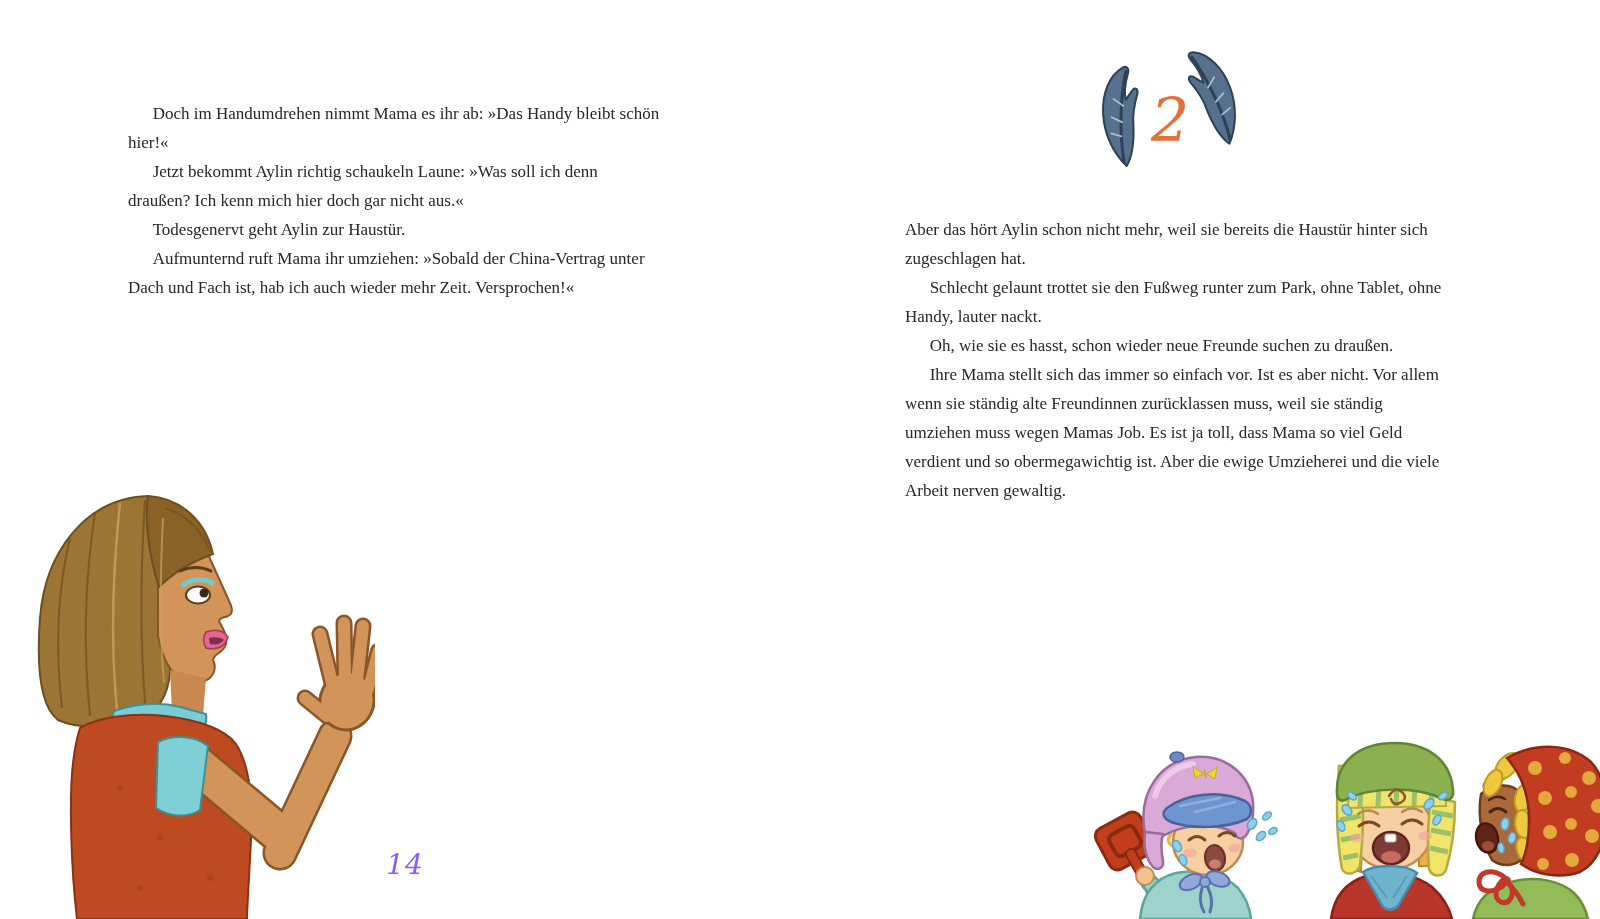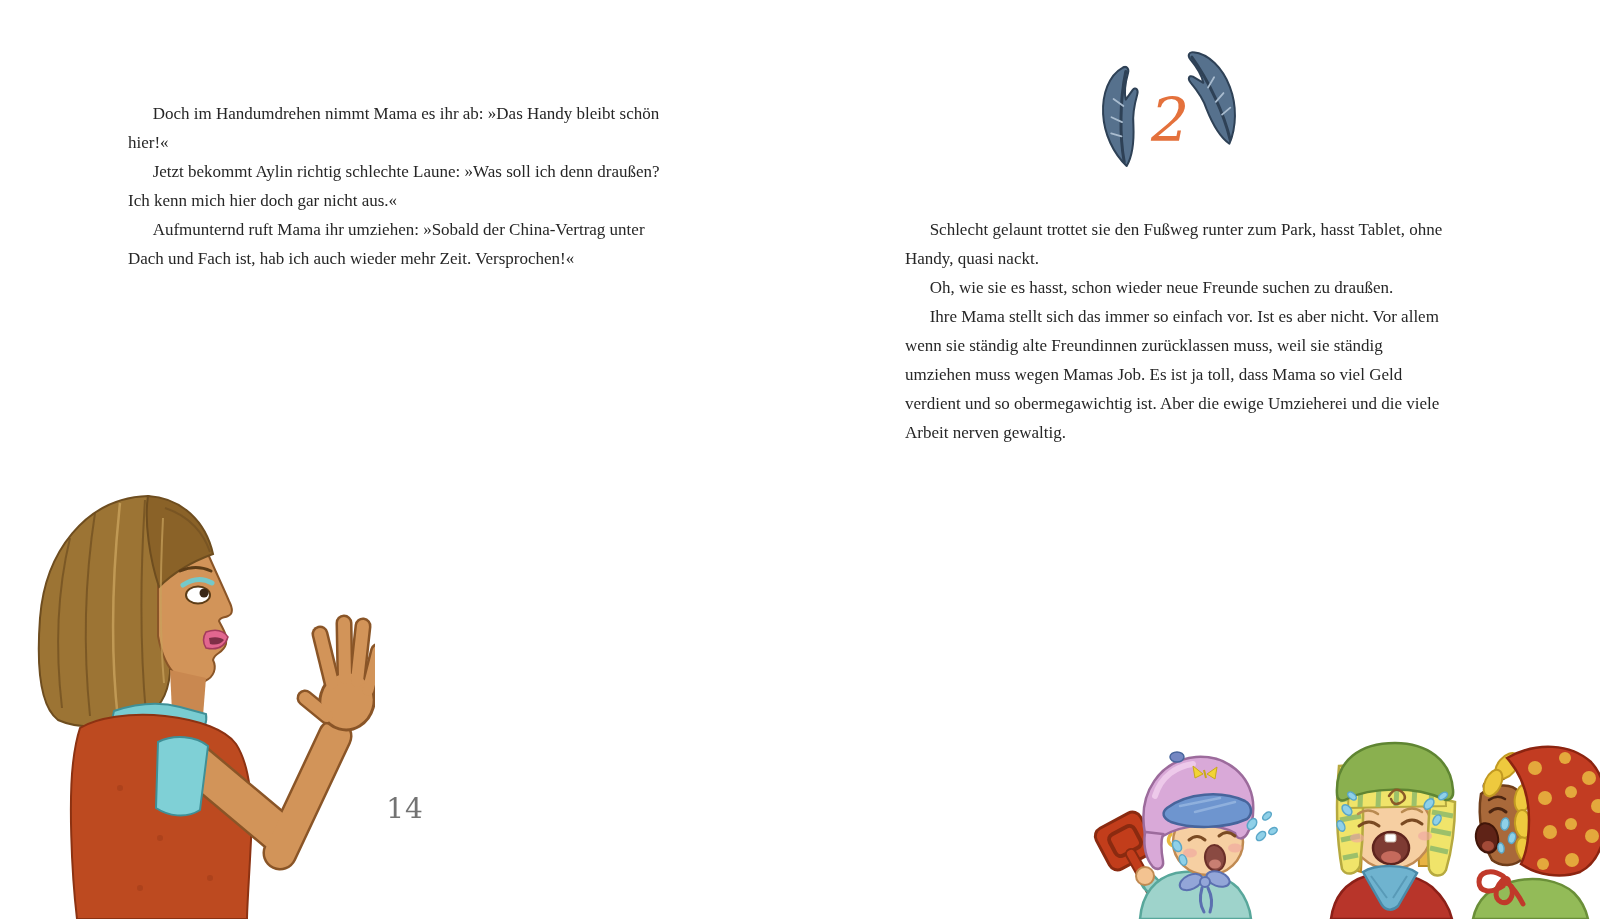--- a/index.html
+++ b/index.html
@@ -23,36 +23,38 @@
   .chapter-number{
     font-family:"DejaVu Serif",serif;font-style:italic;
     font-size:60px;color:#e4713c;line-height:1;margin:0 2px;
     transform:translateY(8px);
   }
   .feather{width:52px;height:104px;}
   .feather.right{transform:scaleX(-1) rotate(18deg) translateY(-14px);}
   .feather.left{transform:rotate(-6deg) translateY(6px);}
 
   .page-number{
-    position:absolute;left:370px;top:792px;width:70px;text-align:center;
-    font-family:"DejaVu Serif",serif;font-size:28px;color:#737373;
+    position:absolute;left:370px;top:848px;width:70px;text-align:center;
+    font-family:"DejaVu Serif",serif;font-size:28px;color:#8b5cf6;
     letter-spacing:1px;
+    font-style:italic;
   }
   .mama-illo{position:absolute;left:0;top:468px;width:375px;height:451px;}
   .babies-illo{position:absolute;left:1055px;top:736px;width:545px;height:183px;}
 </style>
 </head>
 <body>
 
 <div class="spread">
 
   <section>
     <div class="text-block left-text">
         <p class="para indent">Doch im Handumdrehen nimmt Mama es ihr ab: »Das Handy bleibt schön hier!«</p>
-        <p class="para indent">Jetzt bekommt Aylin richtig schlechte Laune: »Was soll ich denn draußen? Ich kenn mich hier doch gar nicht aus.«</p>
+        <p class="para indent">Jetzt bekommt Aylin richtig schaukeln Laune: »Was soll ich denn draußen? Ich kenn mich hier doch gar nicht aus.«</p>
+        <p class="para indent">Todesgenervt geht Aylin zur Haustür.</p>
         <p class="para indent">Aufmunternd ruft Mama ihr umziehen: »Sobald der China-Vertrag unter Dach und Fach ist, hab ich auch wieder mehr Zeit. Versprochen!«</p>
       </div>
 
     <svg class="mama-illo" viewBox="0 0 375 451" aria-label="Mother with brown bob haircut, red top with teal collar and sleeve trim, waving with raised hand">
 
       <path d="M148,28 C85,30 45,85 40,150 C36,205 42,240 58,252 C80,262 115,260 142,250
                C160,242 168,226 170,205 L172,120 C172,70 165,32 148,28 Z" fill="#9c7434" stroke="#6e4d1f" stroke-width="2"></path>
 
       <path d="M158,118 C164,100 184,90 208,86 C214,100 223,119 229,133
                C233,141 233,146 228,148 C224,150 220,149 219,153
@@ -134,21 +136,22 @@
       <svg class="feather right" viewBox="0 0 52 104">
         <path d="M24,100 C12,86 5,66 6,46 C7,26 16,8 30,2 C34,0 37,3 35,8
                  C31,18 29,26 30,34 L38,25 C41,22 44,25 42,30 C38,40 35,50 35,60
                  C34,76 30,92 24,100 Z" fill="#56718d" stroke="#2e4156" stroke-width="2" stroke-linejoin="round"></path>
         <path d="M22,96 C20,70 24,34 33,6" stroke="#2e4156" stroke-width="3" fill="none" stroke-linecap="round"></path>
         <path d="M14,50 L24,56 M12,66 L22,70 M18,32 L27,40" stroke="#a9bccf" stroke-width="1.8" stroke-linecap="round"></path>
       </svg>
     </div>
 
     <div class="text-block right-text">
-        <p class="para indent">Schlecht gelaunt trottet sie den Fußweg runter zum Park, hasst Tablet, ohne Handy, quasi nackt.</p>
+        <p class="para">Aber das hört Aylin schon nicht mehr, weil sie bereits die Haustür hinter sich zugeschlagen hat.</p>
+        <p class="para indent">Schlecht gelaunt trottet sie den Fußweg runter zum Park, ohne Tablet, ohne Handy, lauter nackt.</p>
         <p class="para indent">Oh, wie sie es hasst, schon wieder neue Freunde suchen zu draußen.</p>
         <p class="para indent">Ihre Mama stellt sich das immer so einfach vor. Ist es aber nicht. Vor allem wenn sie ständig alte Freundinnen zurücklassen muss, weil sie ständig umziehen muss wegen Mamas Job. Es ist ja toll, dass Mama so viel Geld verdient und so obermegawichtig ist. Aber die ewige Umzieherei und die viele Arbeit nerven gewaltig.</p>
       </div>
 
     <svg class="babies-illo" viewBox="0 0 545 183" aria-label="Three crying toddlers in bonnets: left in pink bonnet with blue visor holding a red sand shovel, middle in green hat with yellow striped ear flaps and blue scarf, right in red polka-dot flower bonnet">
 
       <g>
 
         <rect x="45" y="82" width="50" height="46" rx="9" fill="#c23d1b" stroke="#8a2a10" stroke-width="3" transform="rotate(-28 70 105)"></rect>
         <rect x="56" y="93" width="28" height="24" rx="6" fill="none" stroke="#8a2a10" stroke-width="4" transform="rotate(-28 70 105)"></rect>

